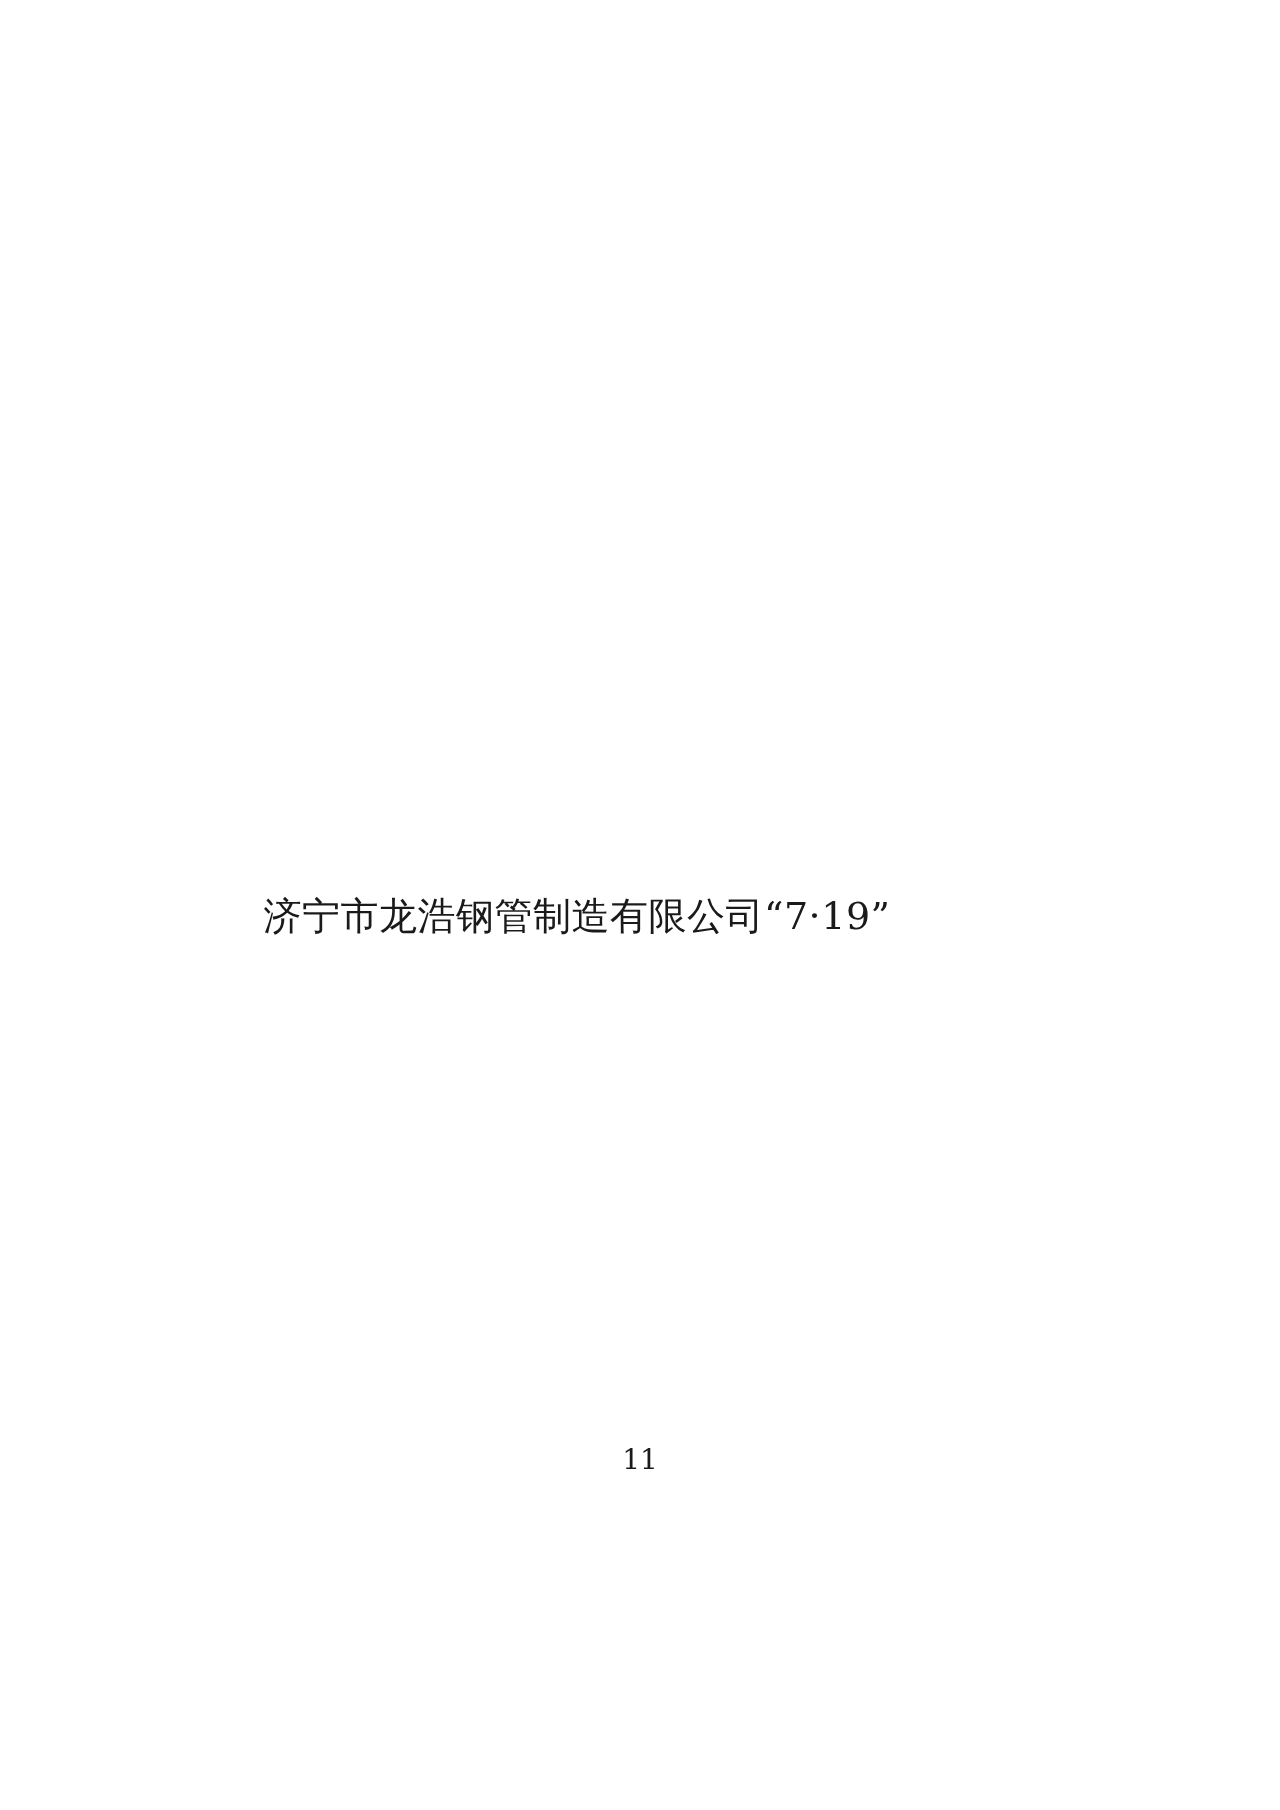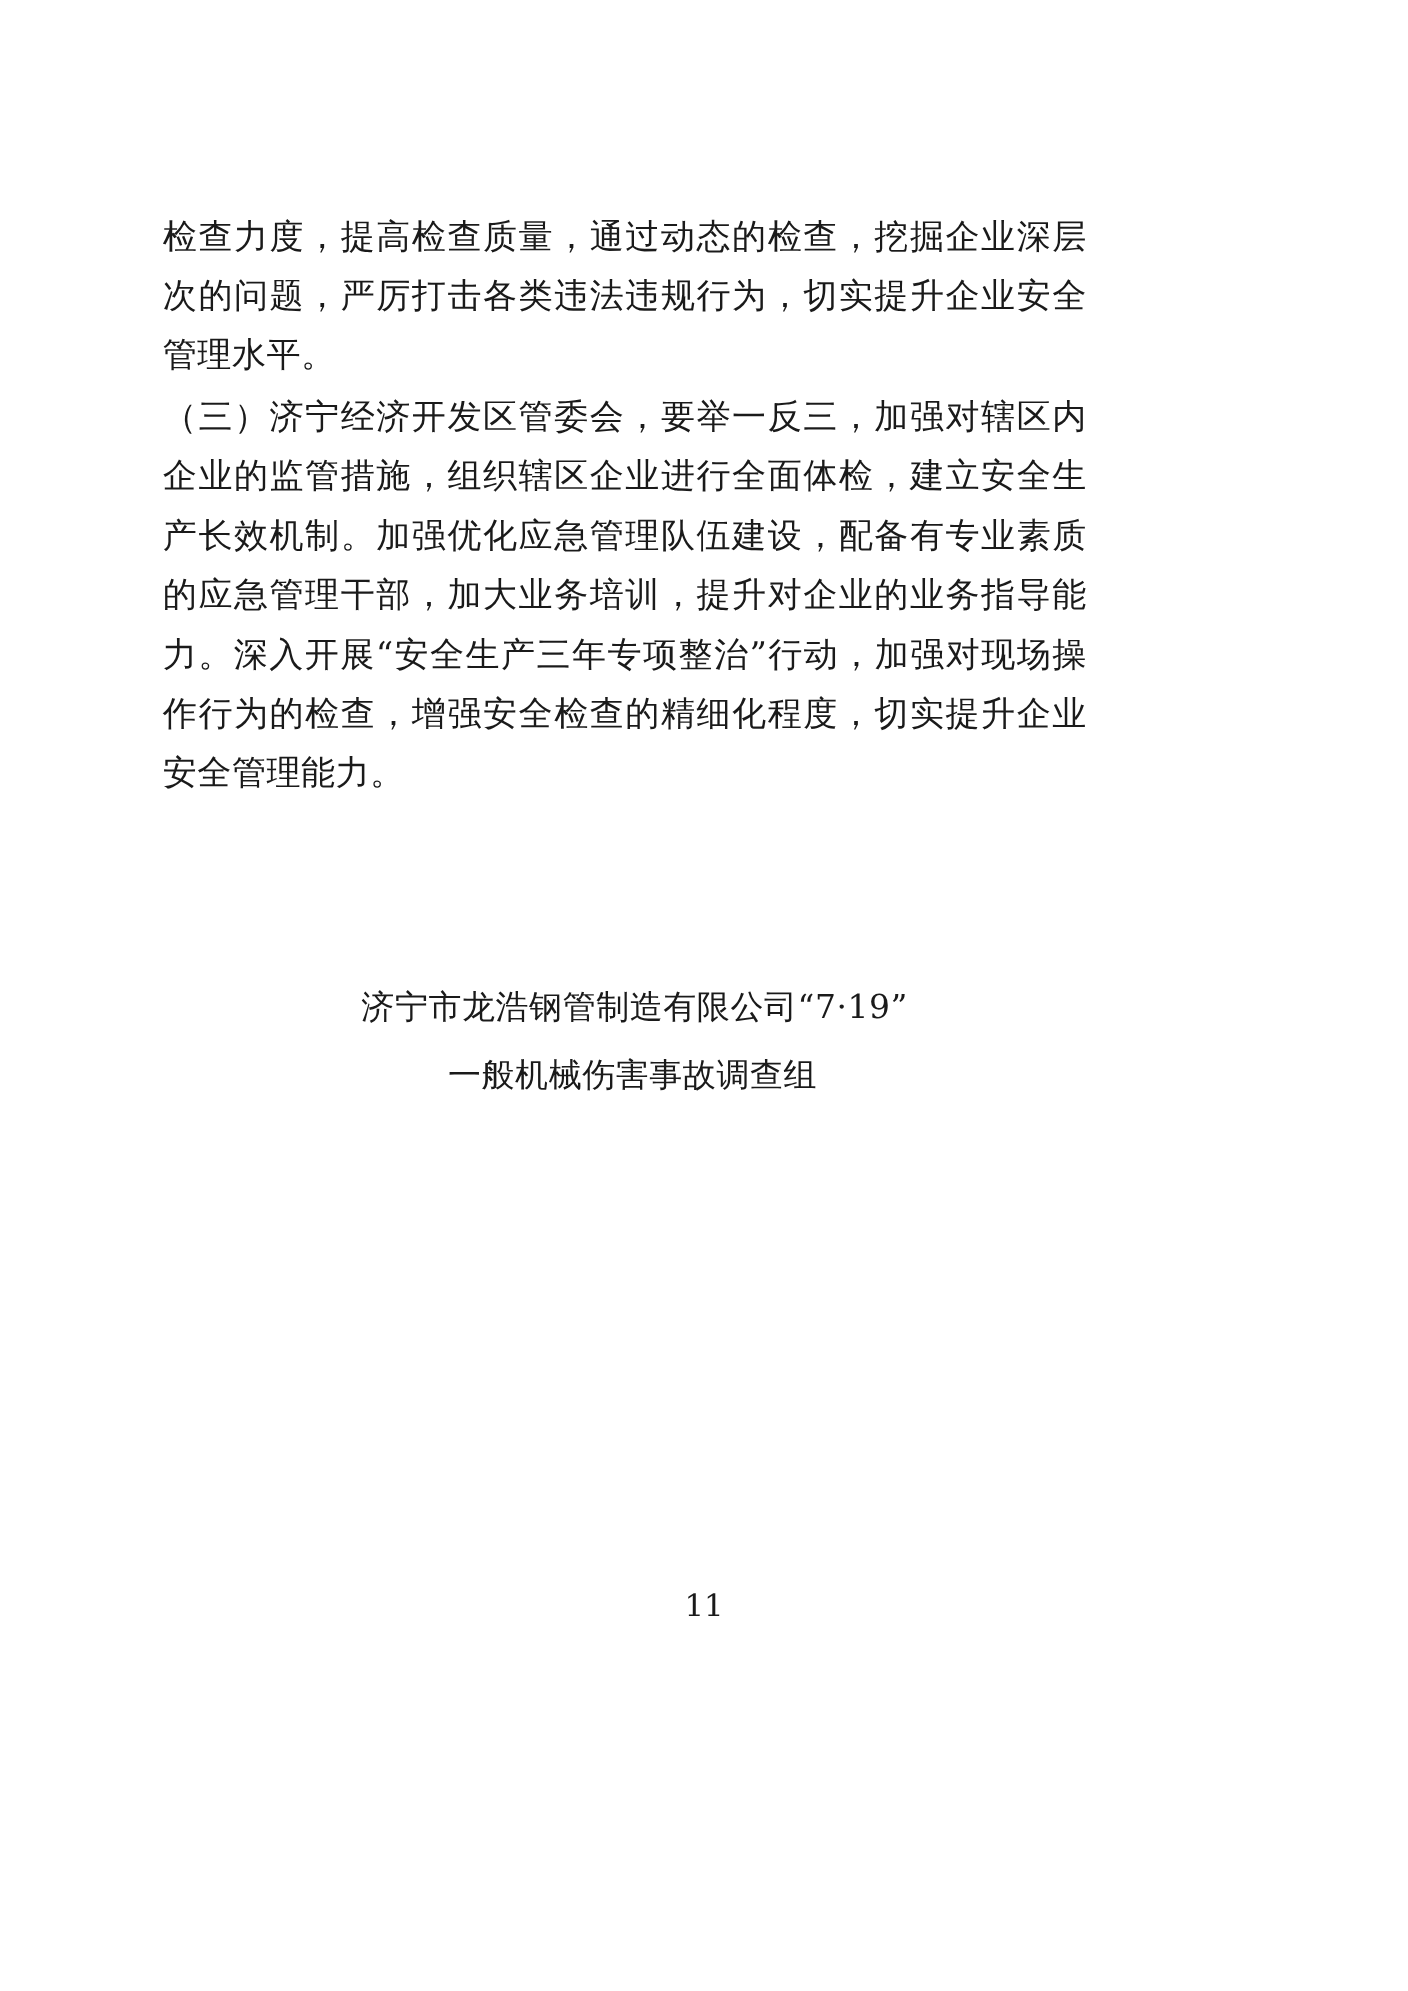--- a/index.html
+++ b/index.html
@@ -36,21 +36,21 @@
     text-indent: 0;
   }
   .signature {
     position: absolute;
     left: 148px;
     top: 885px;
     width: 840px;
     text-align: center;
   }
   .sig-line {
-    font-size: 30px;
+    font-size: 38px;
     line-height: 62px;
     letter-spacing: 0.5px;
     white-space: pre-wrap;
   }
   .sig-line-1 {
     padding-left: 18px;
   }
   .sig-line-2 {
     padding-left: 14px;
   }
@@ -63,25 +63,20 @@
     font-size: 28px;
     font-family: "DejaVu Serif", "Liberation Serif", serif;
     color: #1a1a1a;
   }
 </style>
 </head>
 <body>
 
 <div class="page">
 
-  <div class="content">
-    <p class="para">检查力度，提高检查质量，通过动态的检查，挖掘企业深层次的问题，严厉打击各类违法违规行为，切实提升企业安全管理水平。</p>
-    <p class="para indent">（三）济宁经济开发区管委会，要举一反三，加强对辖区内企业的监管措施，组织辖区企业进行全面体检，建立安全生产长效机制。加强优化应急管理队伍建设，配备有专业素质的应急管理干部，加大业务培训，提升对企业的业务指导能力。深入开展“安全生产三年专项整治”行动，加强对现场操作行为的检查，增强安全检查的精细化程度，切实提升企业安全管理能力。</p>
-  </div>
 
   <div class="signature">
     <div class="sig-line sig-line-1">济宁市龙浩钢管制造有限公司“7·19”</div>
-    <div class="sig-line sig-line-2">一般机械伤害事故调查组</div>
   </div>
 
   <div class="page-number">11</div>
 
 </div>
 
 </body></html>

